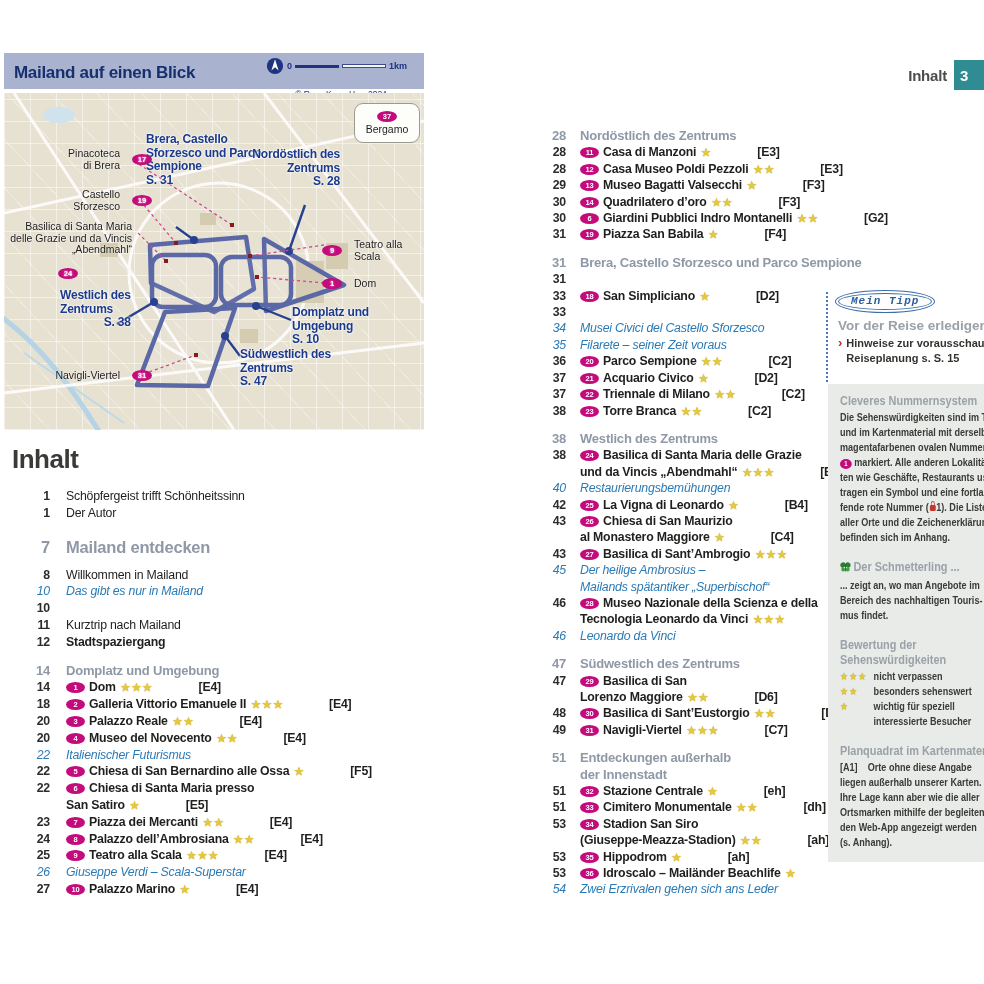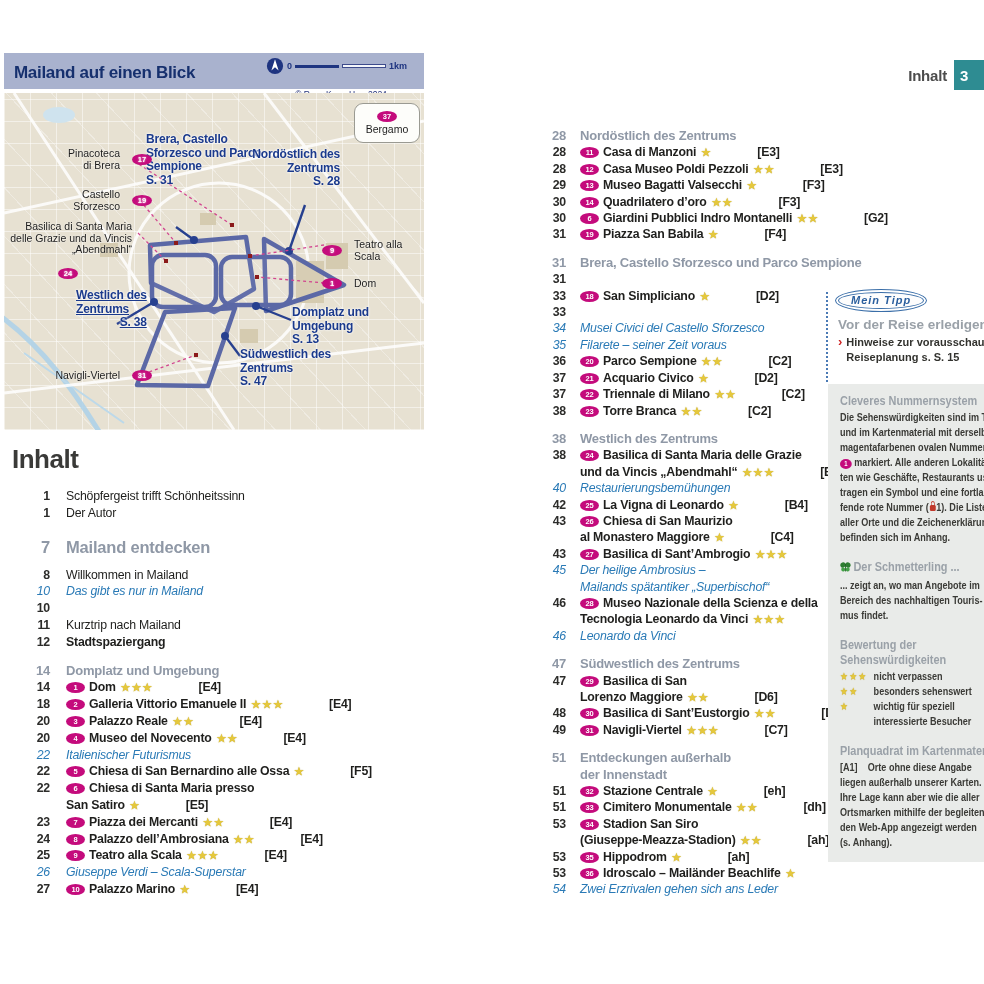--- a/index.html
+++ b/index.html
@@ -64,21 +64,21 @@
   .t-italic .toc-line,.t-italic .toc-page{font-style:italic;color:#2a7ab6;font-weight:normal;}
   .poi-badge{display:inline-block;min-width:15px;padding:0 2px;height:11px;line-height:11px;border-radius:50%;
       background:#c40b7c;color:#fff;font-size:7.5px;font-weight:bold;text-align:center;margin-right:4px;vertical-align:1px;}
   .stars{color:#e5c83c;font-size:10.5px;letter-spacing:1.5px;margin-left:5px;text-shadow:0 0 1px #a8922e;}
   .gridref{margin-left:4px;font-weight:bold;padding-left:41px;}
 
   
   .tip-sep{position:absolute;left:826px;top:292px;height:90px;border-left:2px dotted #4a7ab5;}
   .tip-block{position:absolute;left:838px;top:290px;width:160px;}
   .tip-badge{display:inline-block;border:1.5px solid #3a6ea8;outline:1px solid #3a6ea8;outline-offset:2px;
-      border-radius:50%;padding:1px 12px 2px;color:#2b5f9e;font-family:Liberation Sans, sans-serif;
+      border-radius:50%;padding:1px 12px 2px;color:#2b5f9e;font-family:Liberation Mono, monospace;
       font-style:italic;font-weight:bold;font-size:11px;letter-spacing:1px;background:#fdfdfd;}
   .tip-title{margin-top:8px;font-size:13.5px;font-weight:bold;color:#9aa1a8;white-space:nowrap;}
   .tip-body{margin-top:3px;display:flex;gap:4px;}
   .tip-arrow{color:#cf2323;font-weight:bold;font-size:13px;line-height:14px;flex:none;}
   .tip-lines{font-size:11px;font-weight:bold;color:#33332f;line-height:15px;}
   .tip-lines div{white-space:nowrap;}
 
   .info-box{position:absolute;left:828px;top:384px;width:212px;background:#e9ebe9;padding:9px 0 12px 12px;box-sizing:border-box;}
   .ib-inner{transform:scaleX(.84);transform-origin:0 0;width:119%;}
   .ib-h{font-size:13px;font-weight:bold;color:#9aa1a8;white-space:nowrap;margin-bottom:2px;}
@@ -194,29 +194,29 @@
             <div>Brera, Castello</div>
             <div>Sforzesco und Parco</div>
             <div>Sempione</div>
             <div class="dl-page">S. 31</div>
           </div>
           <div class="map-district-label align-right" style="left: 240px; top: 55px; width: 96px;">
             <div>Nordöstlich des</div>
             <div>Zentrums</div>
             <div class="dl-page">S. 28</div>
           </div>
-          <div class="map-district-label" style="left: 72px; top: 196px; text-decoration: underline;">
+          <div class="map-district-label" style="left: 56px; top: 196px;">
             <div>Westlich des</div>
             <div>Zentrums</div>
             <div class="dl-page indent">S. 38</div>
           </div>
           <div class="map-district-label" style="left: 288px; top: 213px;">
             <div>Domplatz und</div>
             <div>Umgebung</div>
-            <div class="dl-page">S. 13</div>
+            <div class="dl-page">S. 10</div>
           </div>
           <div class="map-district-label" style="left: 236px; top: 255px;">
             <div>Südwestlich des</div>
             <div>Zentrums</div>
             <div class="dl-page">S. 47</div>
           </div>
           <div class="map-poi" style="left: 8px; top: 55px;">
             <div class="lines" style="width: 108px;">
               <div>Pinacoteca</div>
               <div>di Brera</div>

